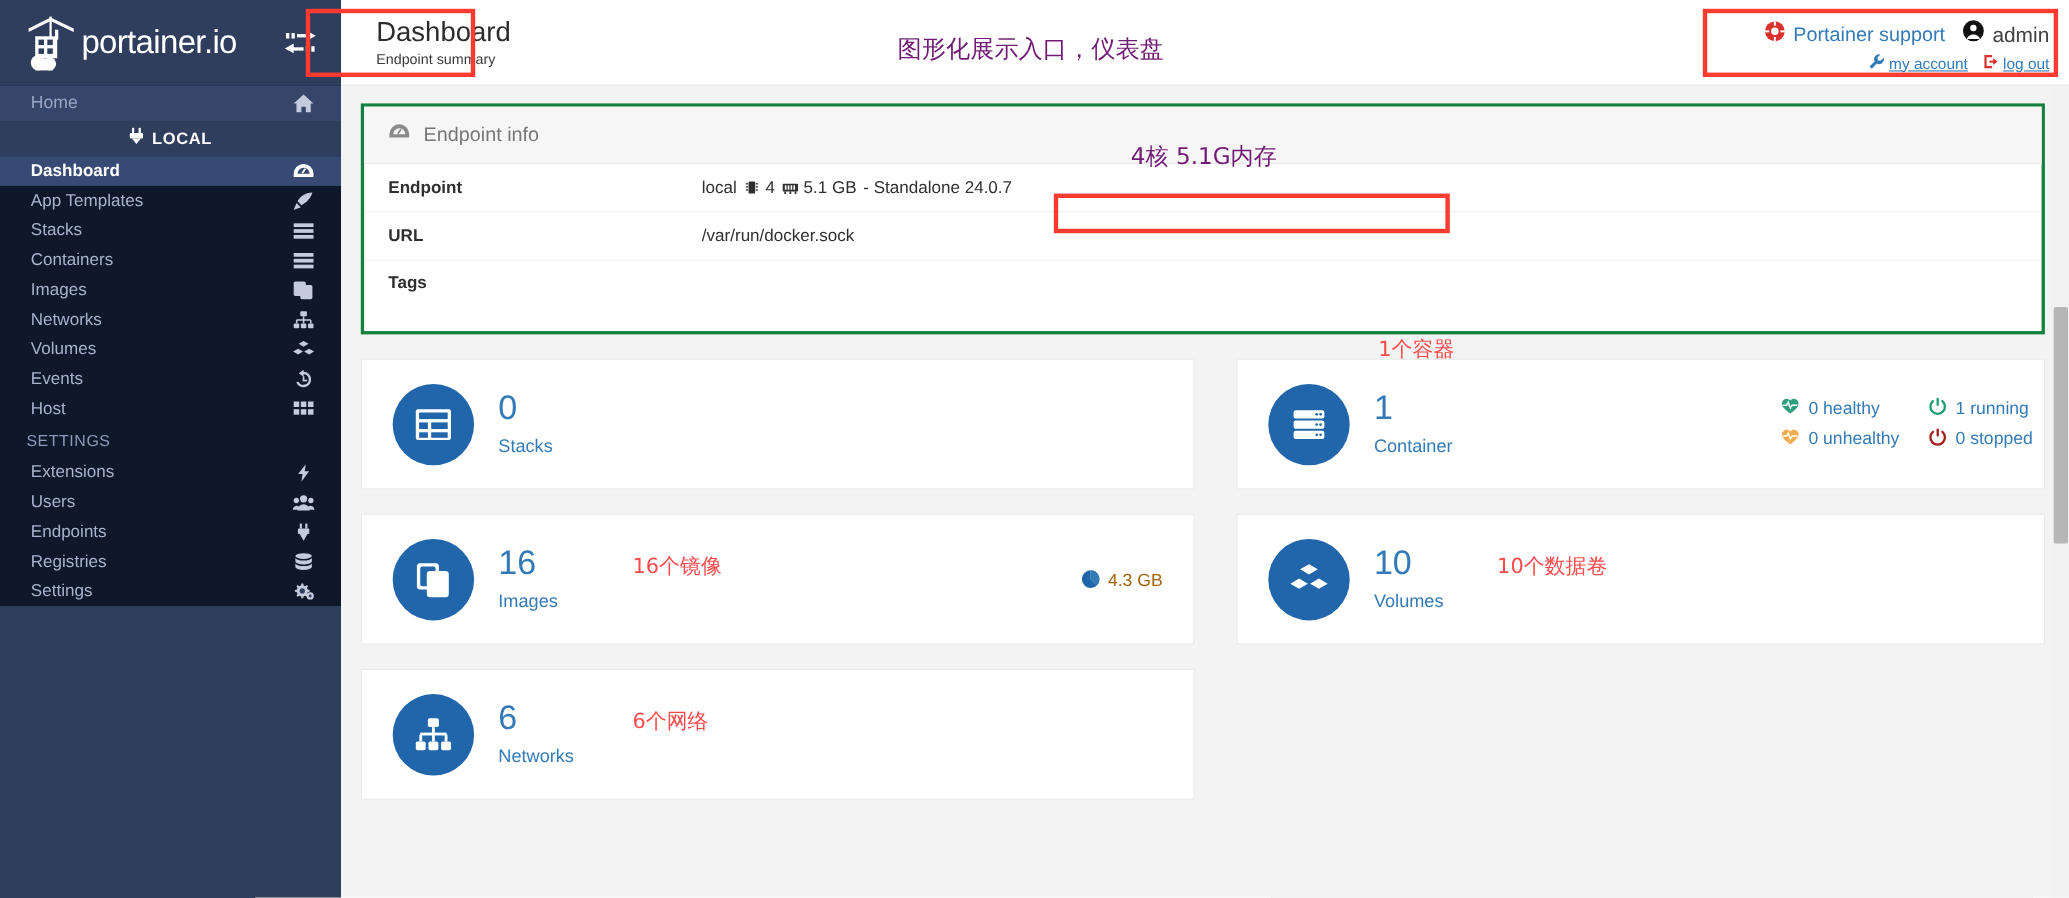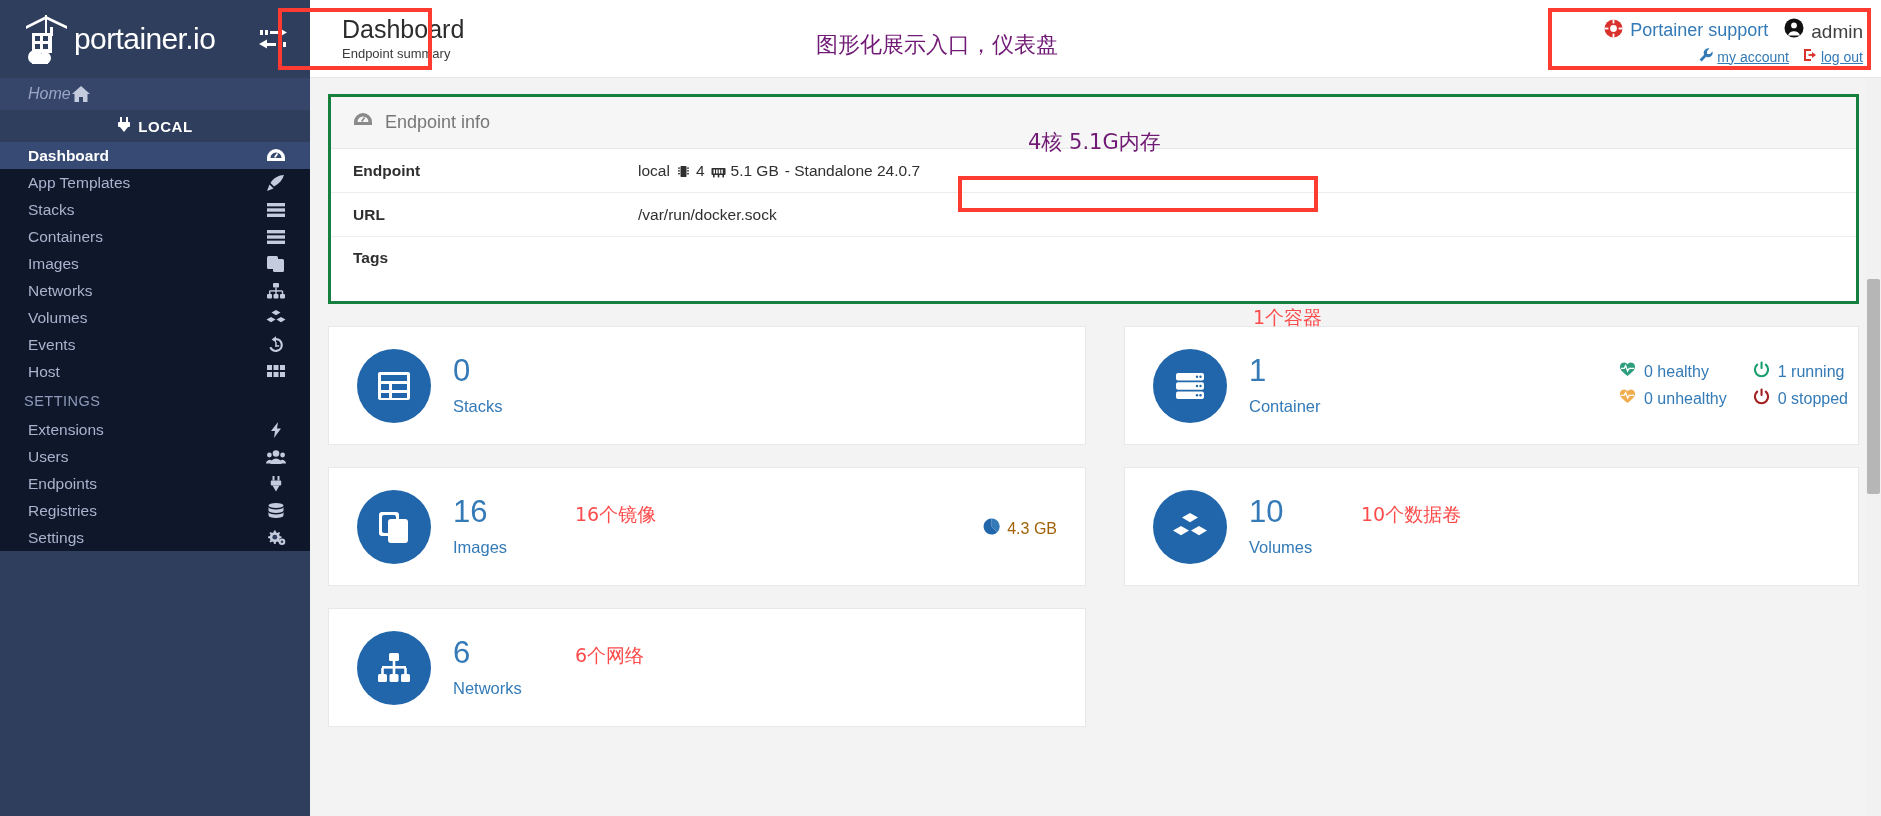--- a/index.html
+++ b/index.html
@@ -26,23 +26,22 @@
   .brand-left { display: flex; align-items: center; gap: 4px; }
   .brand-logo { width: 46px; height: 52px; flex: 0 0 46px; }
   .brand-text {
     color: #ffffff; font-size: 30px; letter-spacing: -0.6px;
     font-weight: 400; line-height: 1;
   }
   .brand-toggle { width: 30px; height: 24px; cursor: pointer; }
 
   .nav-home {
     height: 32px; display: flex; align-items: center;
-    padding: 0 24px 0 28px; justify-content: flex-start;
+    padding: 0 24px 0 28px; justify-content: space-between;
     background: #36456a;
-    font-style: italic;
   }
   .nav-home .lbl { color: #9aa6c4; font-size: 16px; }
   .nav-home .ic { width: 20px; height: 18px; }
 
   .nav-section-head {
     height: 32px; display: flex; align-items: center; justify-content: center;
     gap: 7px; background: #2f3e5d; color: #ffffff;
     font-size: 15px; font-weight: 700; letter-spacing: .6px;
   }
   .nav-section-head svg { width: 14px; height: 16px; }

